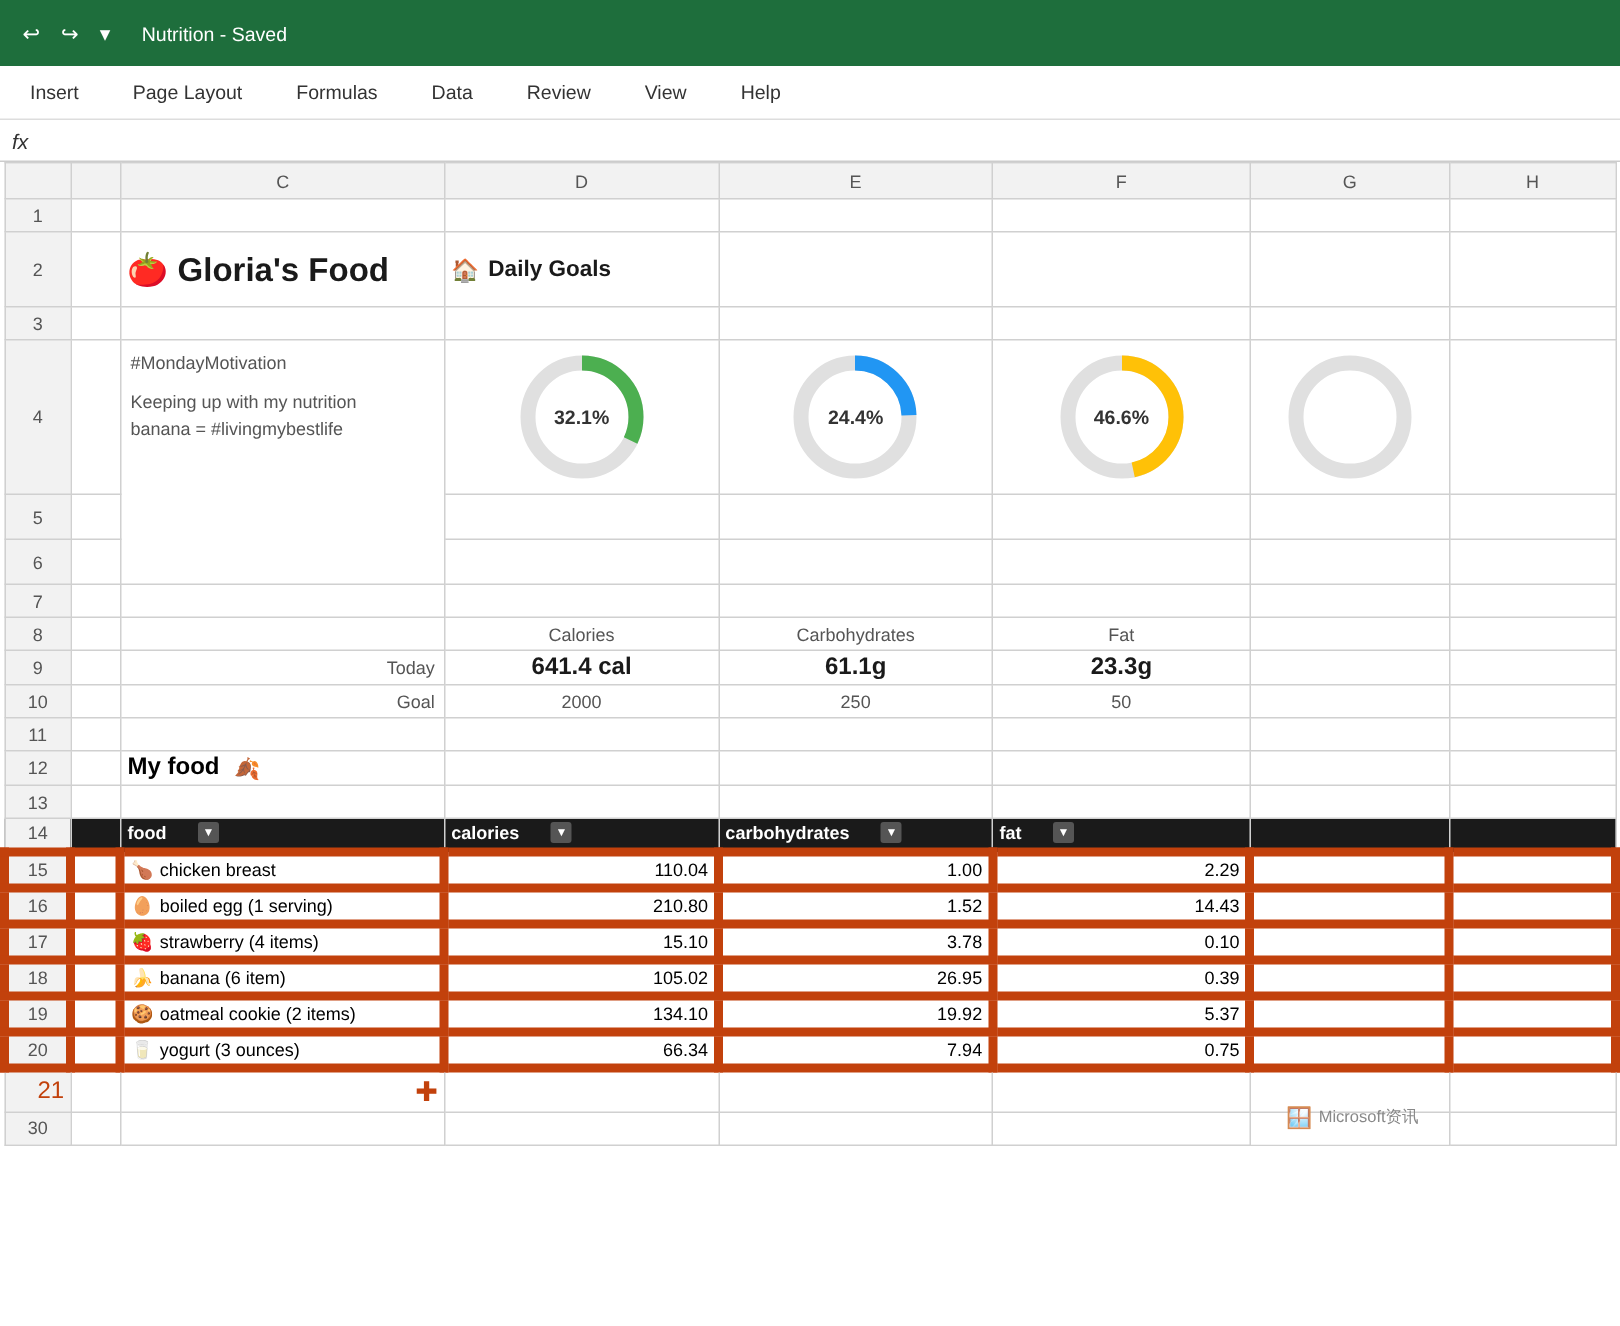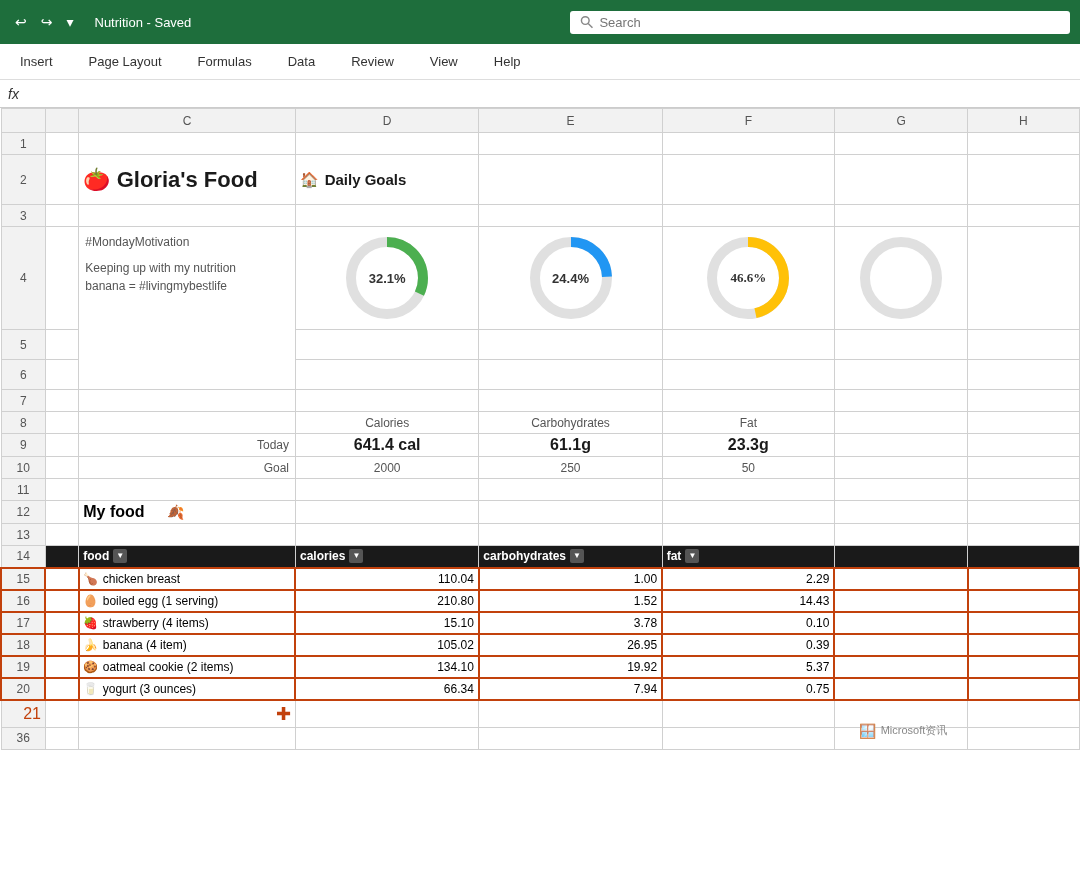--- a/index.html
+++ b/index.html
@@ -177,54 +177,54 @@
       text-align: right;
       color: #555;
       font-size: 12px;
       padding-right: 6px;
     }
     .my-food-title {
       font-size: 16px;
       font-weight: bold;
       display: flex;
       align-items: center;
-      gap: 23px;
+      gap: 10px;
     }
 
     
     .food-table-header {
       background: #1a1a1a !important;
       color: white !important;
       font-weight: bold;
     }
     .food-table-header td {
       background: #1a1a1a !important;
       color: white !important;
       font-size: 12px;
     }
     .filter-btn {
       display: inline-flex;
       align-items: center;
-      gap: 4px;
+      gap: 21px;
       cursor: pointer;
     }
     .filter-arrow {
       display: inline-block;
       width: 14px;
       height: 14px;
       background: #555;
       color: white;
       font-size: 8px;
       text-align: center;
       line-height: 14px;
       border-radius: 2px;
     }
     .food-row td {
       font-size: 12px;
-      border: 2px solid #c2410c;
+      border: 6px solid #c2410c;
     }
     .food-name {
       display: flex;
       align-items: center;
       gap: 4px;
     }
     .num-right { text-align: right; }
 
     
     .donut-container {
@@ -276,27 +276,20 @@
 </head>
 <body>
 
 <div class="title-bar">
   <div class="title-bar-controls">
     <span>↩</span>
     <span>↪</span>
     <span>▾</span>
   </div>
   <span class="title-text">Nutrition - Saved</span>
-  <div class="search-bar">
-    <svg width="14" height="14" viewBox="0 0 14 14" fill="none">
-      <circle cx="5.5" cy="5.5" r="4" stroke="#888" stroke-width="1.5"></circle>
-      <line x1="8.5" y1="8.5" x2="13" y2="13" stroke="#888" stroke-width="1.5"></line>
-    </svg>
-    <input type="text" readonly="" placeholder="Search" style="">
-  </div>
 </div>
 
 <div class="menu-bar">
   <span class="menu-item">Insert</span>
   <span class="menu-item">Page Layout</span>
   <span class="menu-item">Formulas</span>
   <span class="menu-item">Data</span>
   <span class="menu-item">Review</span>
   <span class="menu-item">View</span>
   <span class="menu-item">Help</span>
@@ -405,21 +398,21 @@
         <div class="donut-container">
           <div class="donut-chart">
             <svg width="90" height="90" viewBox="0 0 90 90">
               <circle cx="45" cy="45" r="36" fill="none" stroke="#e0e0e0" stroke-width="10"></circle>
               <circle cx="45" cy="45" r="36" fill="none" stroke="#2196f3" stroke-width="10" stroke-dasharray="55.19 171.01" stroke-dashoffset="0"></circle>
             </svg>
             <div class="donut-label">24.4%</div>
           </div>
         </div>
       </td>
-      <td style="text-align:center; vertical-align:middle;font-family:Liberation Serif, serif;">
+      <td style="text-align:center; vertical-align:middle;">
         <div class="donut-container">
           <div class="donut-chart">
             <svg width="90" height="90" viewBox="0 0 90 90">
               <circle cx="45" cy="45" r="36" fill="none" stroke="#e0e0e0" stroke-width="10"></circle>
               <circle cx="45" cy="45" r="36" fill="none" stroke="#ffc107" stroke-width="10" stroke-dasharray="105.37 120.83" stroke-dashoffset="0"></circle>
             </svg>
             <div class="donut-label">46.6%</div>
           </div>
         </div>
       </td>
@@ -610,21 +603,21 @@
       <td class="num-right">0.10</td>
       <td></td>
       <td></td>
     </tr>
     <tr class="food-row">
       <td class="row-header">18</td>
       <td></td>
       <td>
         <div class="food-name">
           <span style="font-size:12px;">🍌</span>
-          <span>banana (4 item)</span>
+          <span>banana (6 item)</span>
         </div>
       </td>
       <td class="num-right">105.02</td>
       <td class="num-right">26.95</td>
       <td class="num-right">0.39</td>
       <td></td>
       <td></td>
     </tr>
     <tr class="food-row">
       <td class="row-header">19</td>
@@ -664,21 +657,21 @@
         <span style="font-size:18px; cursor:pointer;">✚</span>
       </td>
       <td></td>
       <td></td>
       <td></td>
       <td></td>
       <td></td>
     </tr>
 
     <tr>
-      <td class="row-header">36</td>
+      <td class="row-header">30</td>
       <td></td>
       <td></td>
       <td></td>
       <td></td>
       <td></td>
       <td style="position:relative;">
         <div class="ms-watermark">
           <span style="font-size:14px;">🪟</span>
           <span>Microsoft资讯</span>
         </div>

